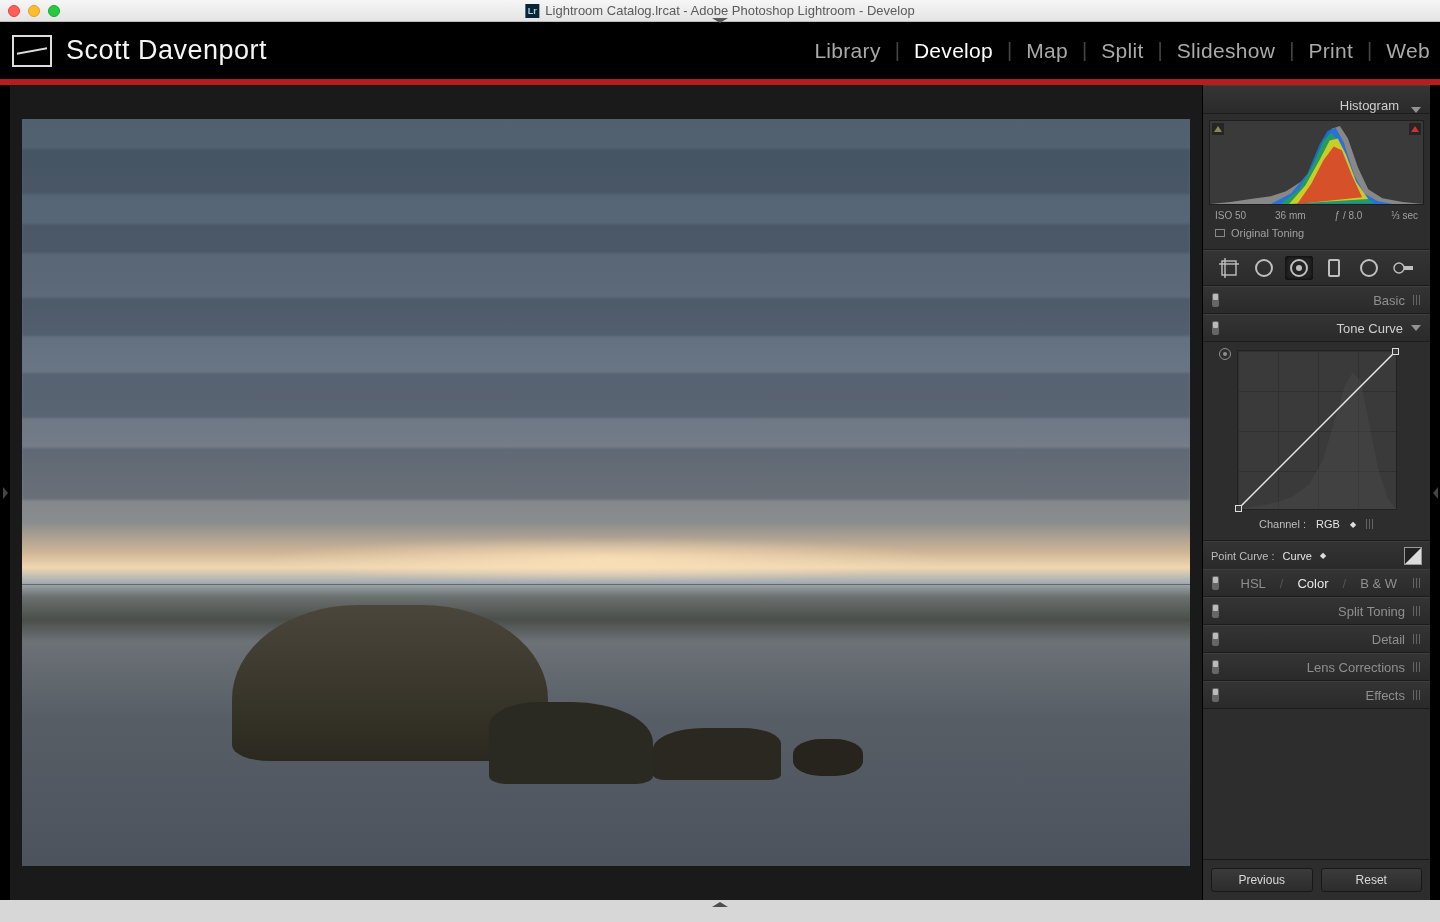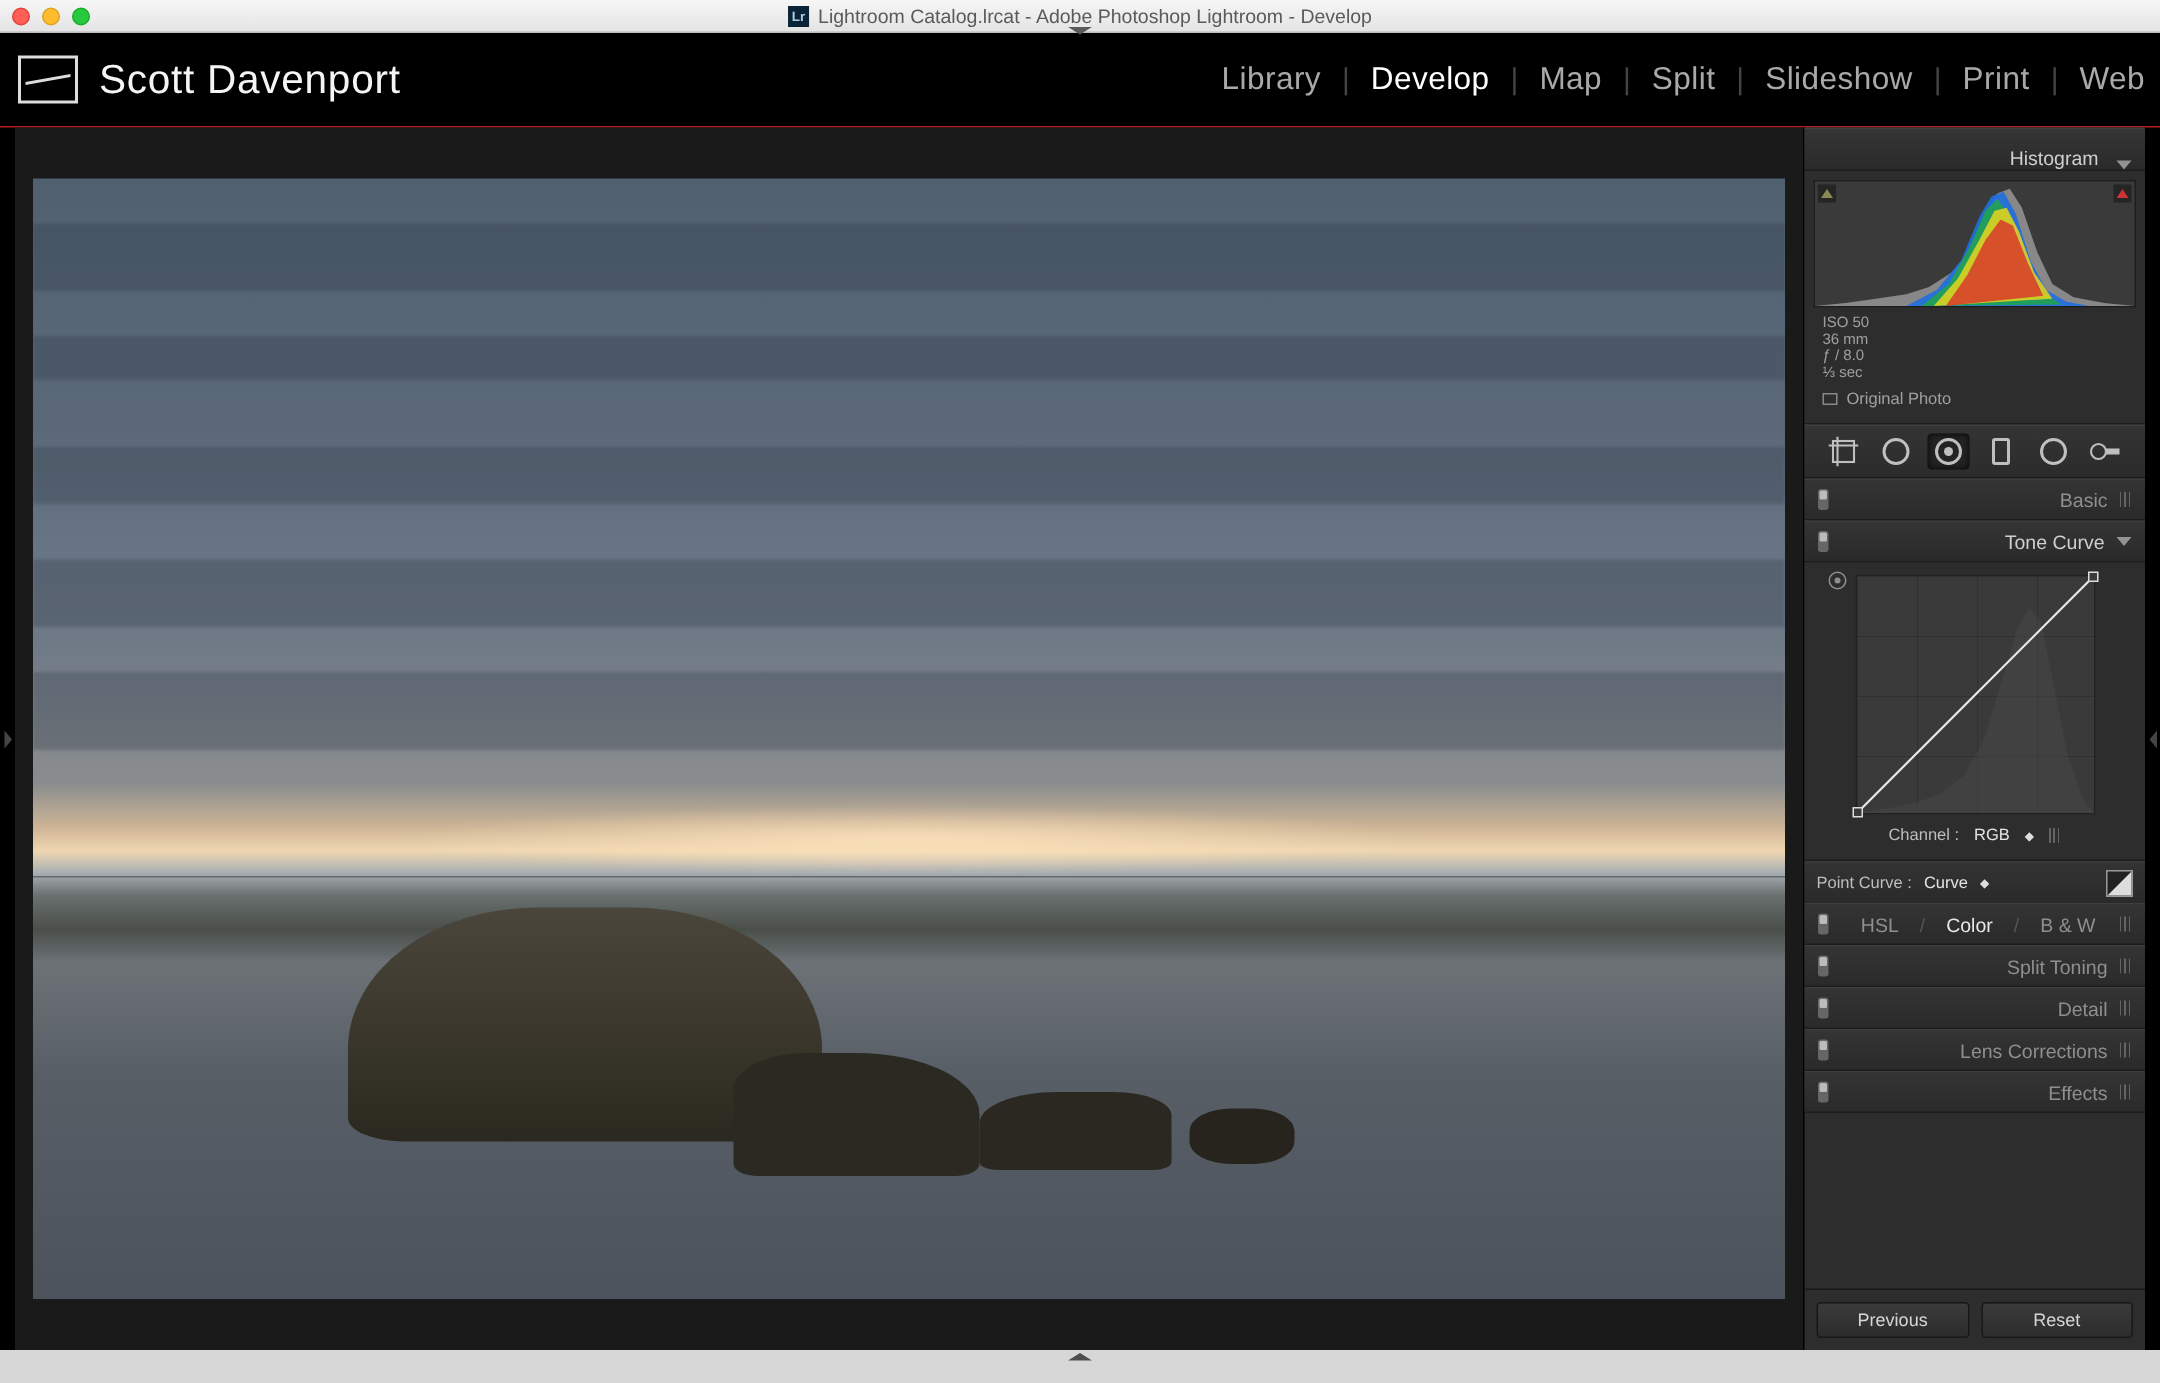--- a/index.html
+++ b/index.html
@@ -10,21 +10,21 @@
 .traffic { display:flex; gap:8px; }
 .traffic span { width:12px; height:12px; border-radius:50%; display:inline-block; }
 .tl-close { background:#ff5f57; border:1px solid #e0443e; }
 .tl-min { background:#ffbd2e; border:1px solid #dea123; }
 .tl-max { background:#28c940; border:1px solid #1aab29; }
 .titlebar-title { position:absolute; left:50%; transform:translateX(-50%); font-size:13px; color:#5a5a5a; display:flex; align-items:center; gap:6px; }
 .lr-ico { width:14px; height:14px; background:#0a2436; display:inline-block; text-align:center; font-size:9px; line-height:14px; color:#a6cfe6; font-weight:bold; }
 
 
 .app { position:absolute; top:22px; left:0; right:0; bottom:22px; background:#000; }
-.topbar { height:63px; display:flex; align-items:center; justify-content:space-between; padding:0 10px 0 12px; border-bottom:1px solid #b91c1c; position:relative; }
+.topbar { height:63px; display:flex; align-items:center; justify-content:space-between; padding:0 10px 0 12px; border-bottom:6px solid #b91c1c; position:relative; }
 .topbar::before { content:""; position:absolute; top:-4px; left:50%; transform:translateX(-50%); width:0; height:0; border-left:8px solid transparent; border-right:8px solid transparent; border-top:5px solid #5a5a5a; }
 .identity { display:flex; align-items:center; gap:14px; }
 .id-logo { width:40px; height:32px; border:2px solid #ddd; position:relative; }
 .id-logo::before { content:""; position:absolute; left:3px; bottom:3px; right:3px; height:10px; border-top:2px solid #ddd; transform:skewY(-10deg); }
 .id-name { color:#f5f5f5; font-size:27px; font-weight:300; letter-spacing:0.5px; }
 .modules { display:flex; gap:0; align-items:center; }
 .modules span.sep { color:#444; margin:0 14px; font-size:20px; }
 .modules a { color:#a9a9a9; font-size:21px; font-weight:400; text-decoration:none; letter-spacing:0.3px; }
 .modules a.active { color:#fff; }
 
@@ -60,21 +60,21 @@
 .tri-down { width:0; height:0; border-left:5px solid transparent; border-right:5px solid transparent; border-top:6px solid #929292; }
 .fader { width:8px; height:10px; background:repeating-linear-gradient(90deg,#888 0 1px,transparent 1px 3px); opacity:.6; }
 
 .histo-wrap { padding:6px 6px 4px; background:#2d2d2d; border-bottom:1px solid #1c1c1c; }
 .histo-box { height:85px; background:#3a3a3a; border:1px solid #1e1e1e; position:relative; }
 .histo-clip { position:absolute; top:2px; width:12px; height:12px; background:#252525; display:flex; align-items:center; justify-content:center; }
 .histo-clip.left { left:2px; } .histo-clip.right { right:2px; }
 .histo-clip .t { width:0; height:0; border-left:4px solid transparent; border-right:4px solid transparent; }
 .histo-clip.left .t { border-bottom:6px solid #885; }
 .histo-clip.right .t { border-bottom:6px solid #c33; }
-.exif { display:flex; justify-content:space-between; padding:5px 6px 2px; font-size:10px; color:#a0a0a0;flex-direction:column; }
+.exif { display:flex; justify-content:space-between; padding:5px 6px 2px; font-size:10px; color:#a0a0a0; }
 .orig { padding:4px 6px 6px; font-size:11px; color:#a0a0a0; display:flex; gap:6px; align-items:center; }
 .orig .cb { width:10px; height:8px; border:1px solid #888; }
 
 .toolstrip { height:36px; background:linear-gradient(#343434,#2b2b2b); border-top:1px solid #404040; border-bottom:1px solid #1c1c1c; display:flex; align-items:center; justify-content:space-around; padding:0 8px; }
 .tool { width:28px; height:24px; display:flex; align-items:center; justify-content:center; border-radius:3px; }
 .tool.active { background:#232323; box-shadow:inset 0 0 4px #000; }
 .tool svg { stroke:#bfbfbf; fill:none; stroke-width:1.4; }
 .tool .ring { width:18px; height:18px; border:2px solid #bfbfbf; border-radius:50%; }
 .tool .ring2 { width:18px; height:18px; border:2px solid #bfbfbf; border-radius:50%; position:relative; }
 .tool .ring2::after { content:""; position:absolute; inset:4px; border-radius:50%; background:#bfbfbf; }
@@ -202,21 +202,21 @@
           </svg>
         </div>
         <div class="exif">
           <span>ISO 50</span>
           <span>36 mm</span>
           <span>ƒ / 8.0</span>
           <span>⅓ sec</span>
         </div>
         <div class="orig">
           <span class="cb"></span>
-          <span>Original Photo</span>
+          <span>Original Toning</span>
         </div>
       </div>
 
       <div class="toolstrip">
         <div class="tool">
           <svg width="20" height="20">
               <rect x="3" y="3" width="14" height="14"></rect>
               <line x1="0" y1="6" x2="20" y2="6"></line>
               <line x1="6" y1="0" x2="6" y2="20"></line>
             </svg>

